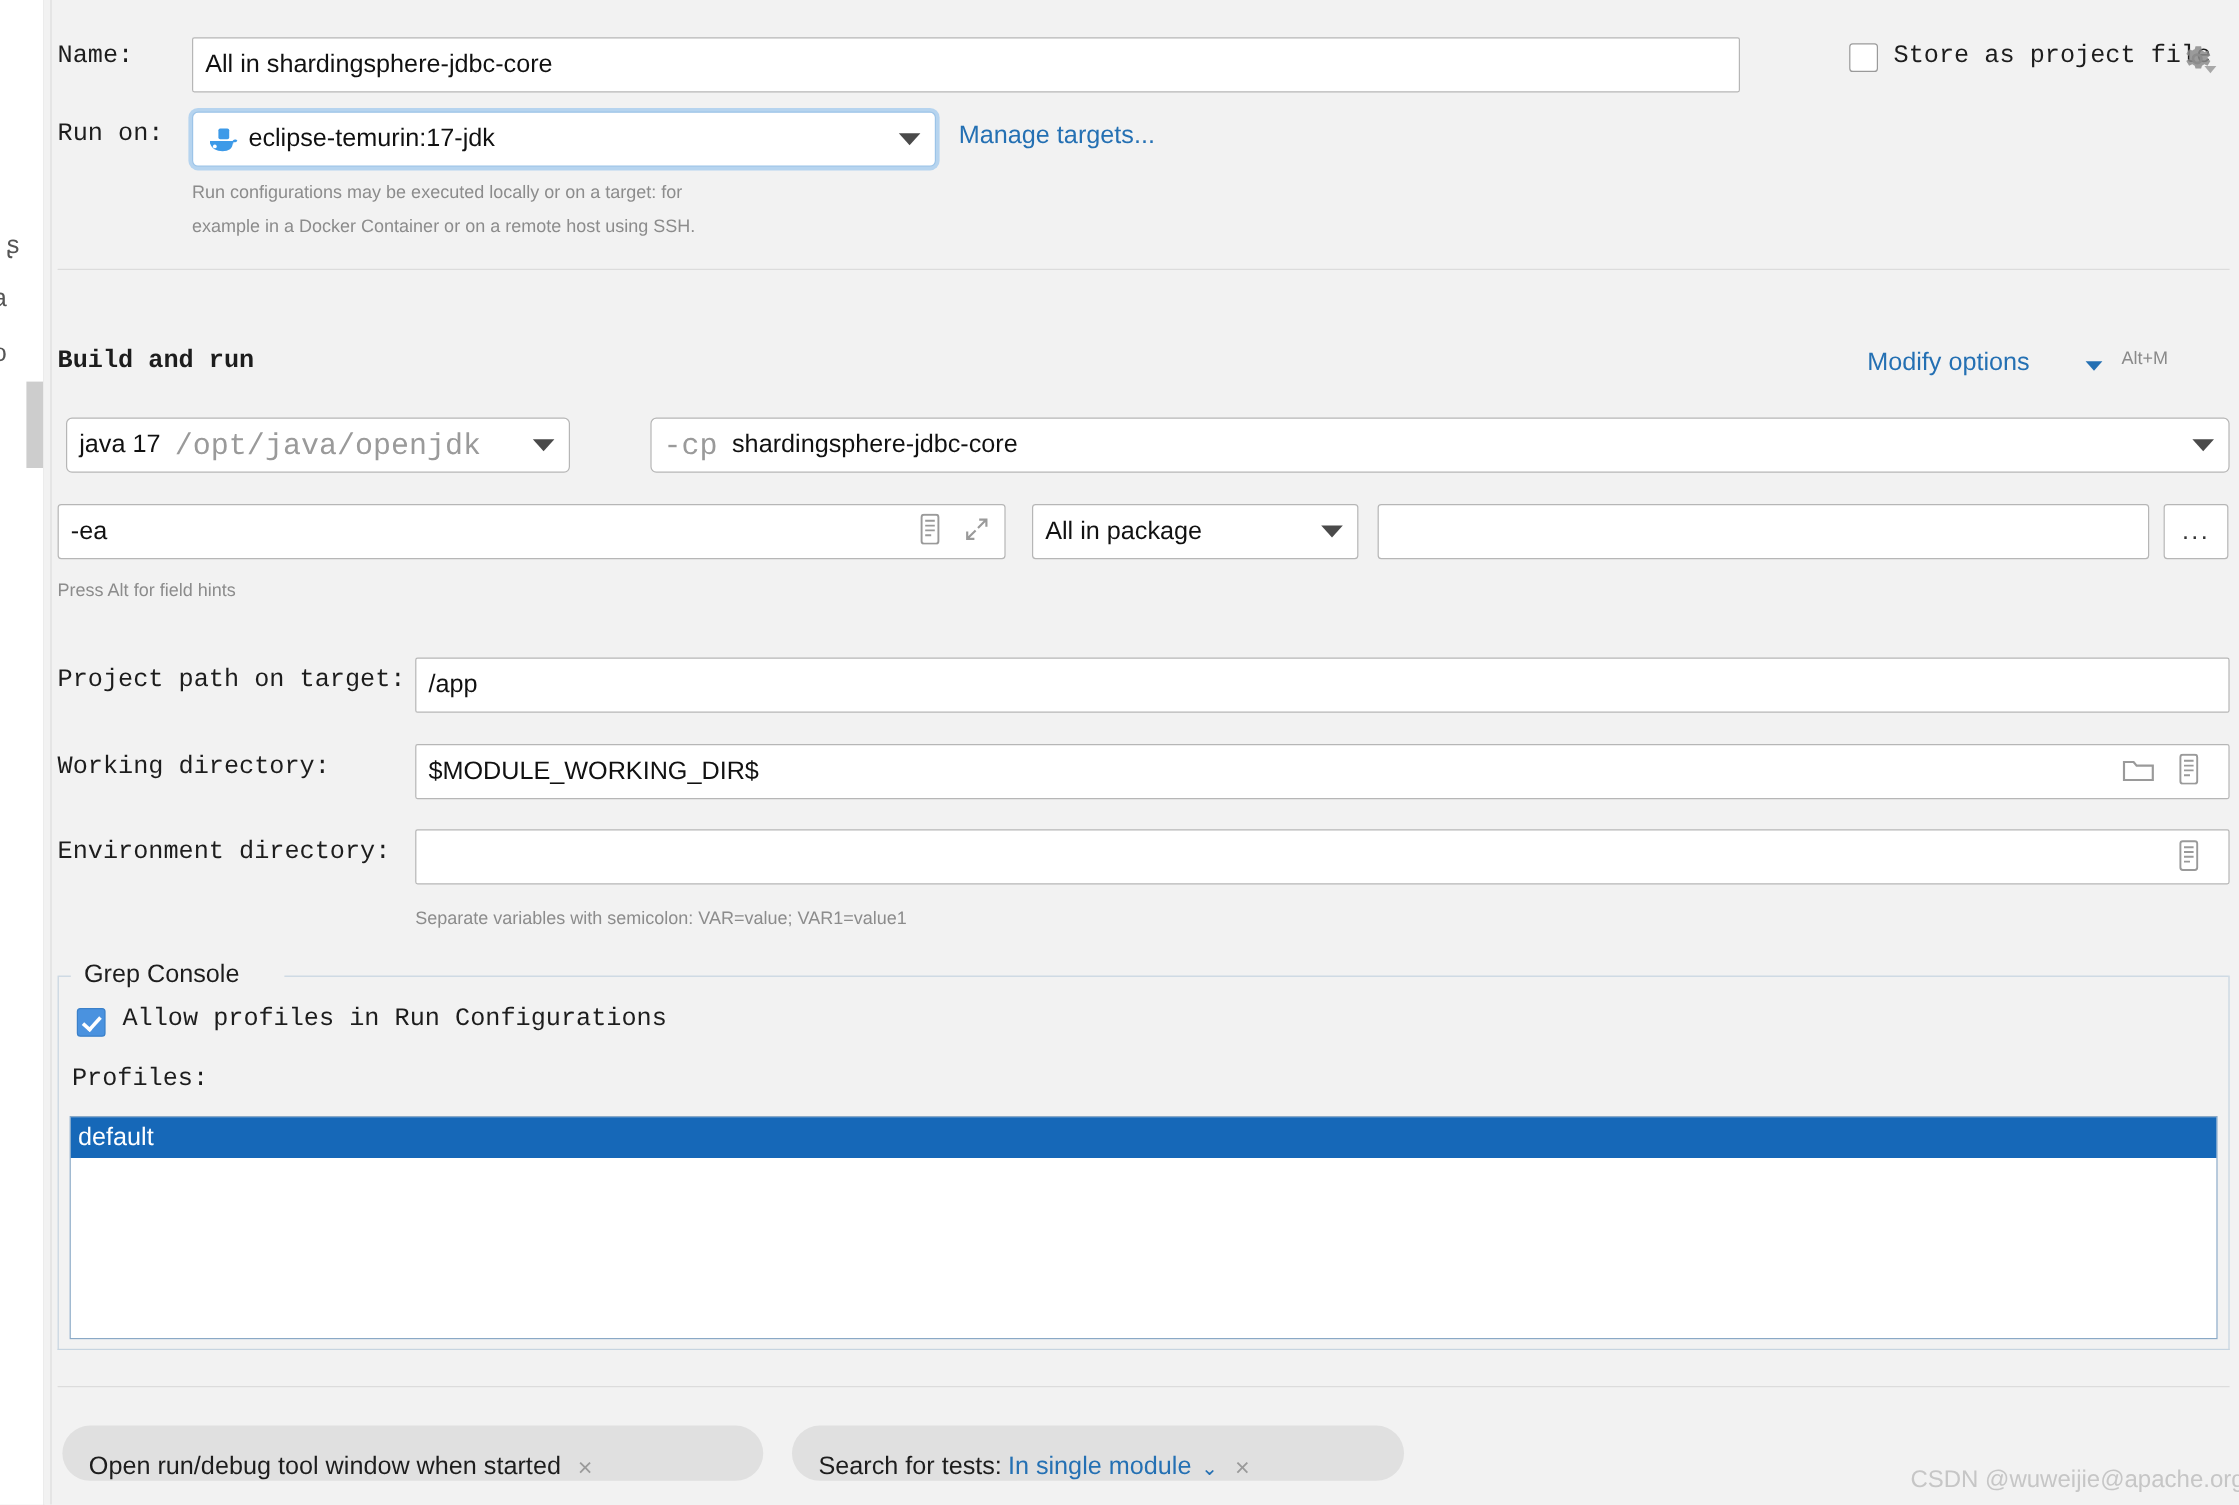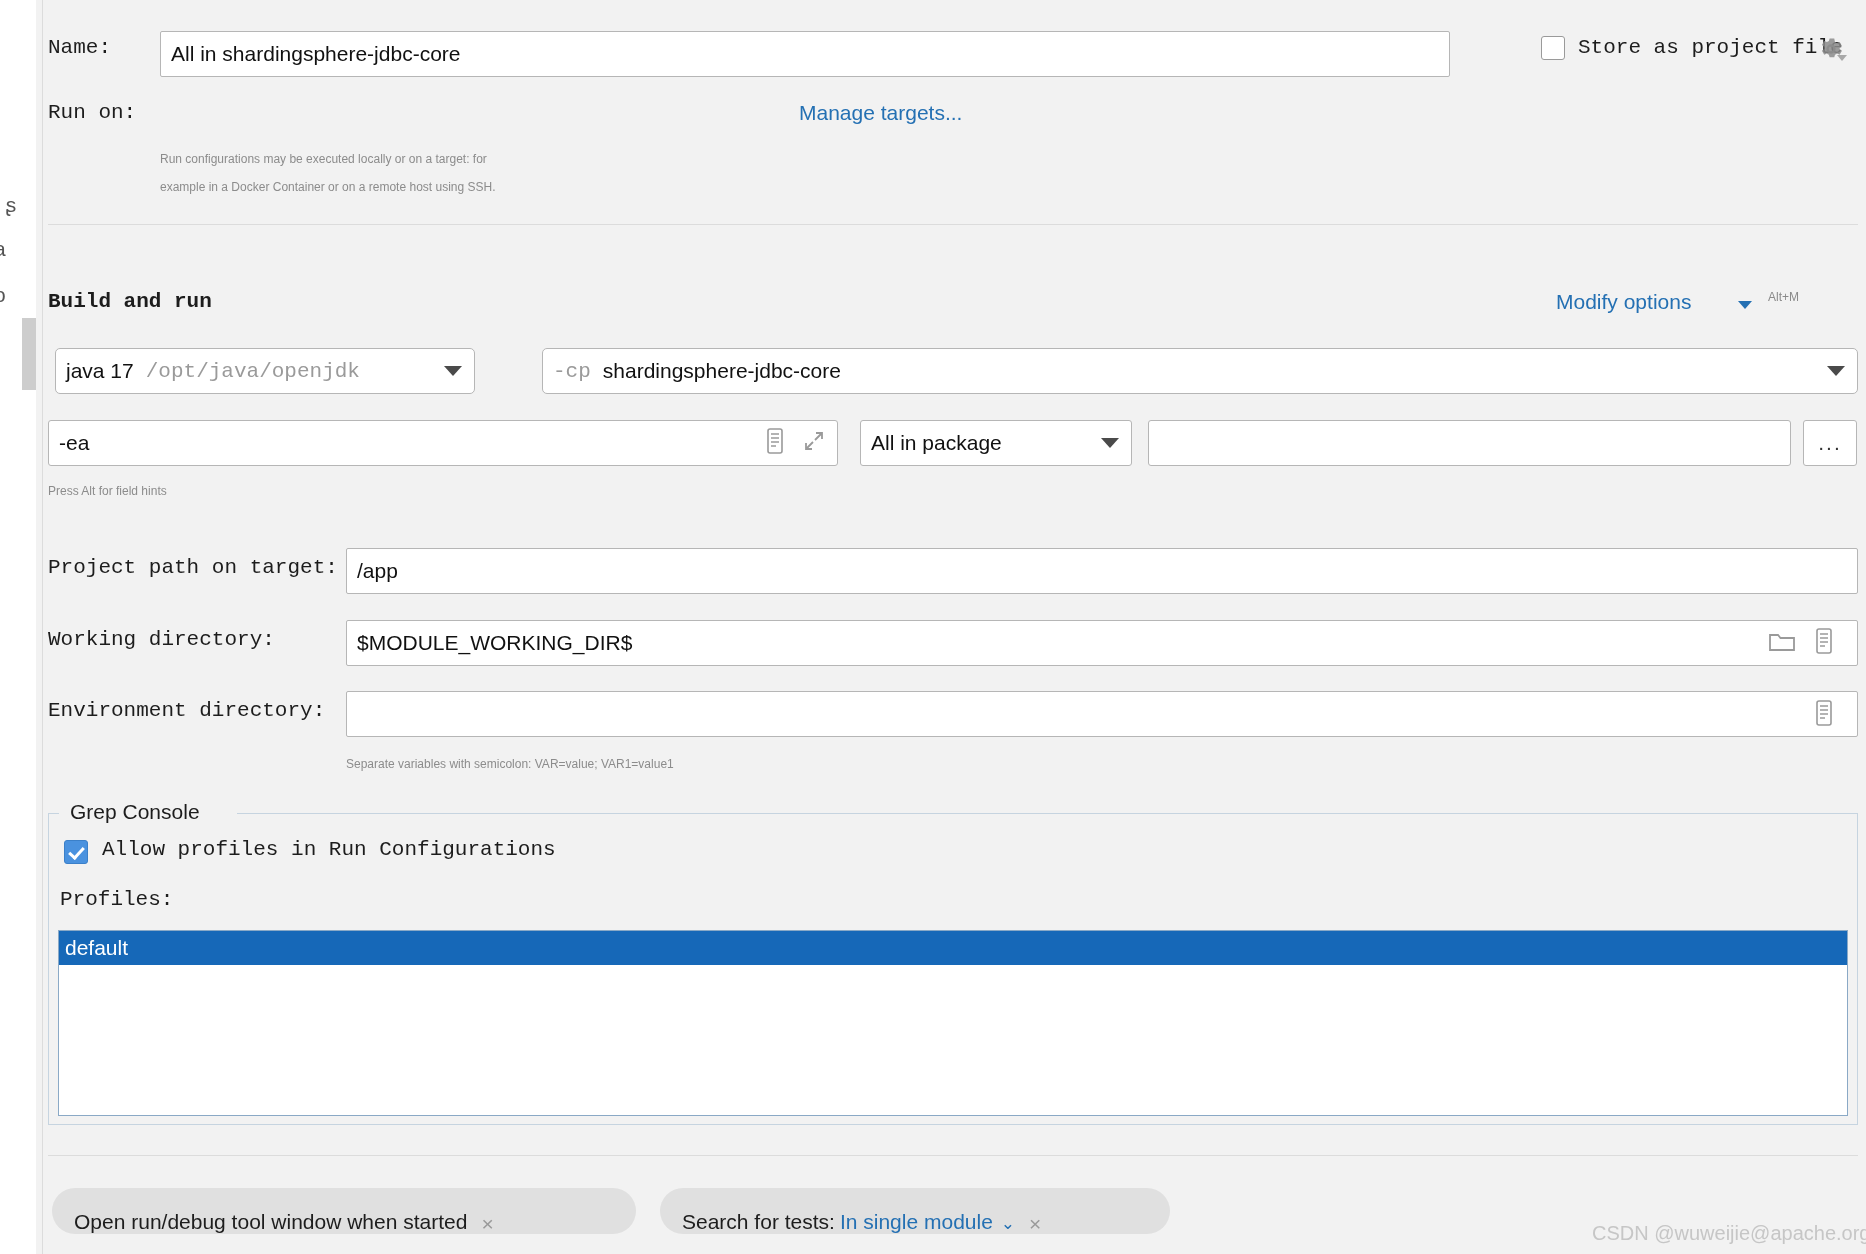--- a/index.html
+++ b/index.html
@@ -52,21 +52,21 @@
   
   .lbl {
     position: absolute;
     font-size: 21px;
     color: #1d1d1d;
     white-space: nowrap;
     font-family: Liberation Mono, monospace;
   }
   .hint {
     position: absolute;
-    font-size: 12px;
+    font-size: 15px;
     color: #8c8c8c;
     white-space: nowrap;
   }
   .field {
     position: absolute;
     box-sizing: border-box;
     background: #ffffff;
     border: 1px solid #b6b6b6;
     border-radius: 2px;
     display: flex;
@@ -79,21 +79,21 @@
     border: 1px solid #9cc4e8;
     box-shadow: 0 0 0 3px #b6d4ef;
     border-radius: 5px;
   }
   .mono {
     font-family: Liberation Sans, sans-serif;
     font-size: 21px;
   }
   .muted-mono {
     font-family: "Liberation Mono", "DejaVu Sans Mono", monospace;
-    font-size: 21px;
+    font-size: 25px;
     color: #9a9a9a;
   }
   .combo-arrow {
     position: absolute;
     right: 12px;
     top: 50%;
     transform: translateY(-50%);
     width: 0; height: 0;
     border-left: 9px solid transparent;
     border-right: 9px solid transparent;
@@ -261,20 +261,33 @@
   <div class="lbl" style="left:1578px; top:36px;">Store as project file</div>
   <div class="icon-gray" style="left:1817px; top:35px;">
     <svg width="28" height="28" viewBox="0 0 24 24">
       <path fill="#8c8c8c" d="M12 8a4 4 0 100 8 4 4 0 000-8zm0 6a2 2 0 110-4 2 2 0 010 4z"></path>
       <path fill="#8c8c8c" d="M19.4 13a7.8 7.8 0 000-2l2-1.5-2-3.4-2.3 1a7.6 7.6 0 00-1.7-1L14.8 3h-4l-.6 2.1a7.6 7.6 0 00-1.7 1l-2.3-1-2 3.4L6.2 10a7.8 7.8 0 000 2l-2 1.5 2 3.4 2.3-1c.5.4 1.1.8 1.7 1l.6 2.1h4l.6-2.1c.6-.2 1.2-.6 1.7-1l2.3 1 2-3.4-2-1.5z" opacity="0.85"></path>
     </svg>
     <div style="position:absolute; left:20px; top:20px; width:0;height:0;border-left:5px solid transparent;border-right:5px solid transparent;border-top:6px solid #a8a8a8;"></div>
   </div>
 
   <div class="lbl" style="left:48px; top:101px;">Run on:</div>
+  <div class="field focused" style="left:160px; top:93px; width:620px; height:46px; padding-left:46px;">
+    <span class="whale" style="left:12px; top:11px;">
+      <svg width="26" height="24" viewBox="0 0 26 24">
+        <rect x="9" y="2" width="9" height="9" rx="1.5" fill="#3d9ae8"></rect>
+        <path d="M2 14h19c0 5-3.5 7-8.5 7S3 19 2 14z" fill="#3d9ae8"></path>
+        <path d="M2 13.5h19.5" stroke="#3d9ae8" stroke-width="2.2" fill="none"></path>
+        <circle cx="6" cy="17" r="1.6" fill="#ffffff"></circle>
+        <path d="M21 12c1.6-1.2 3.2-.6 3.8.3-.7 1.3-2.4 1.6-3.8.8z" fill="#3d9ae8"></path>
+      </svg>
+    </span>
+    <span>eclipse-temurin:17-jdk</span>
+    <span class="combo-arrow"></span>
+  </div>
   <div class="link" style="left:799px; top:101px;">Manage targets...</div>
 
   <div class="hint" style="left:160px; top:152px;">Run configurations may be executed locally or on a target: for</div>
   <div class="hint" style="left:160px; top:180px;">example in a Docker Container or on a remote host using SSH.</div>
 
   <div class="sep-line" style="left:48px; top:224px; width:1810px;"></div>
 
   <div class="lbl" style="left:48px; top:290px; font-weight:bold;">Build and run</div>
   <div class="link" style="left:1556px; top:290px;">Modify options</div>
   <div style="position:absolute; left:1738px; top:301px; width:0;height:0;border-left:7px solid transparent;border-right:7px solid transparent;border-top:8px solid #2470b3;"></div>

